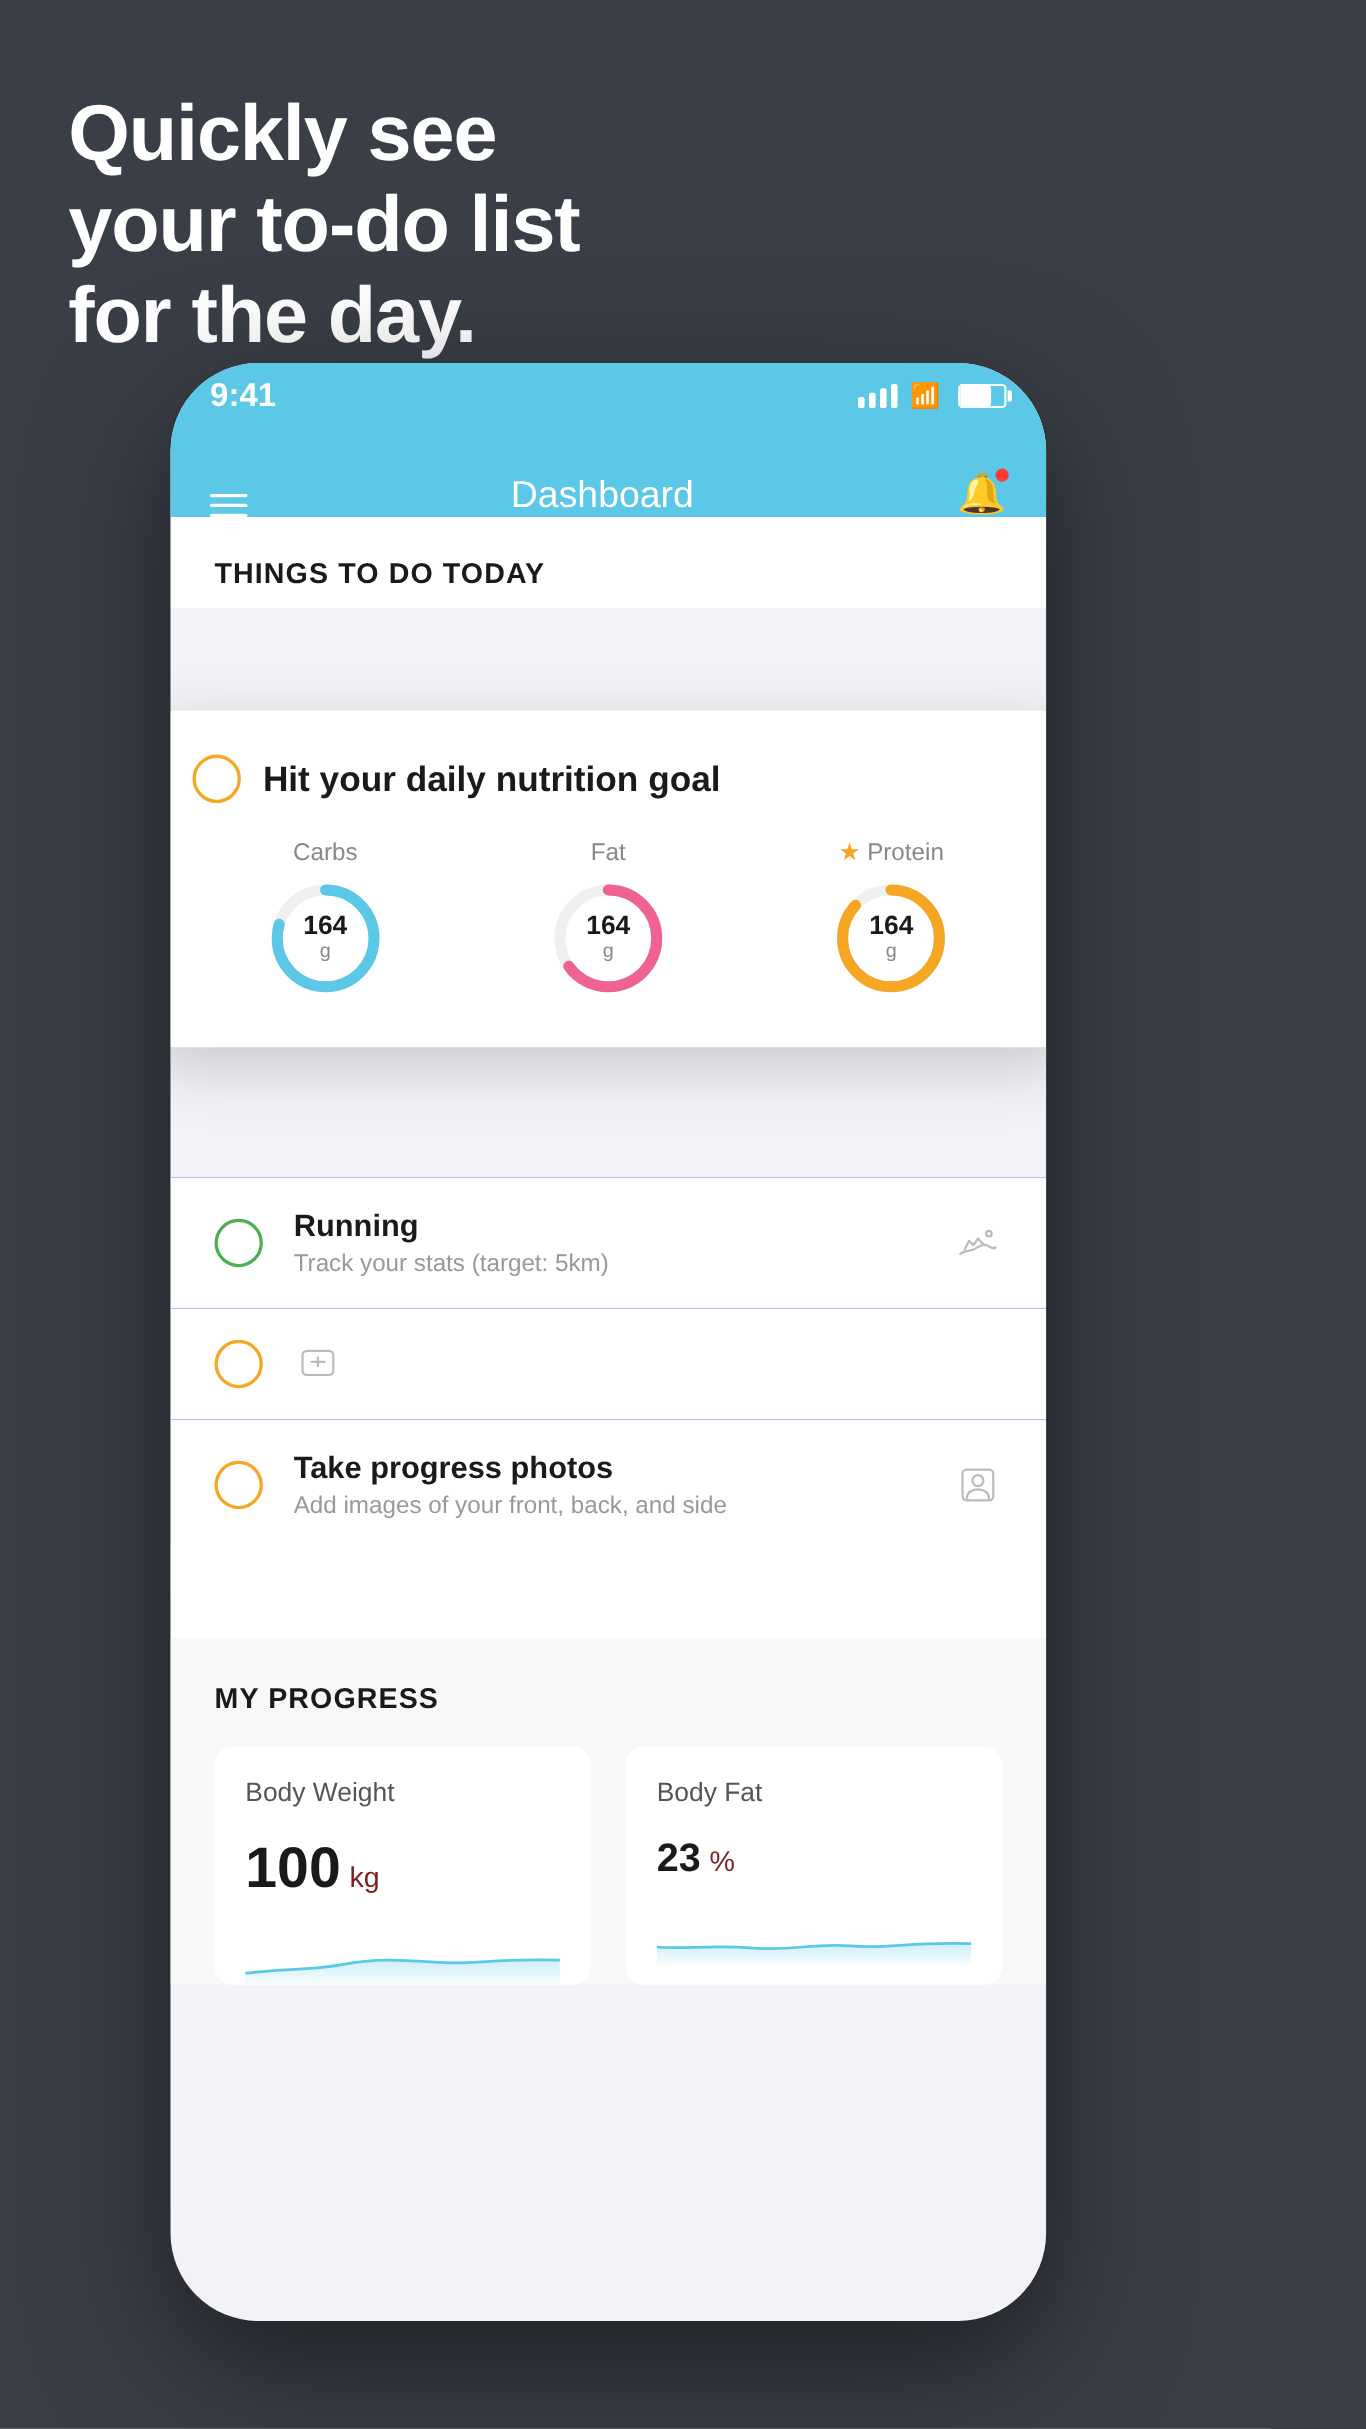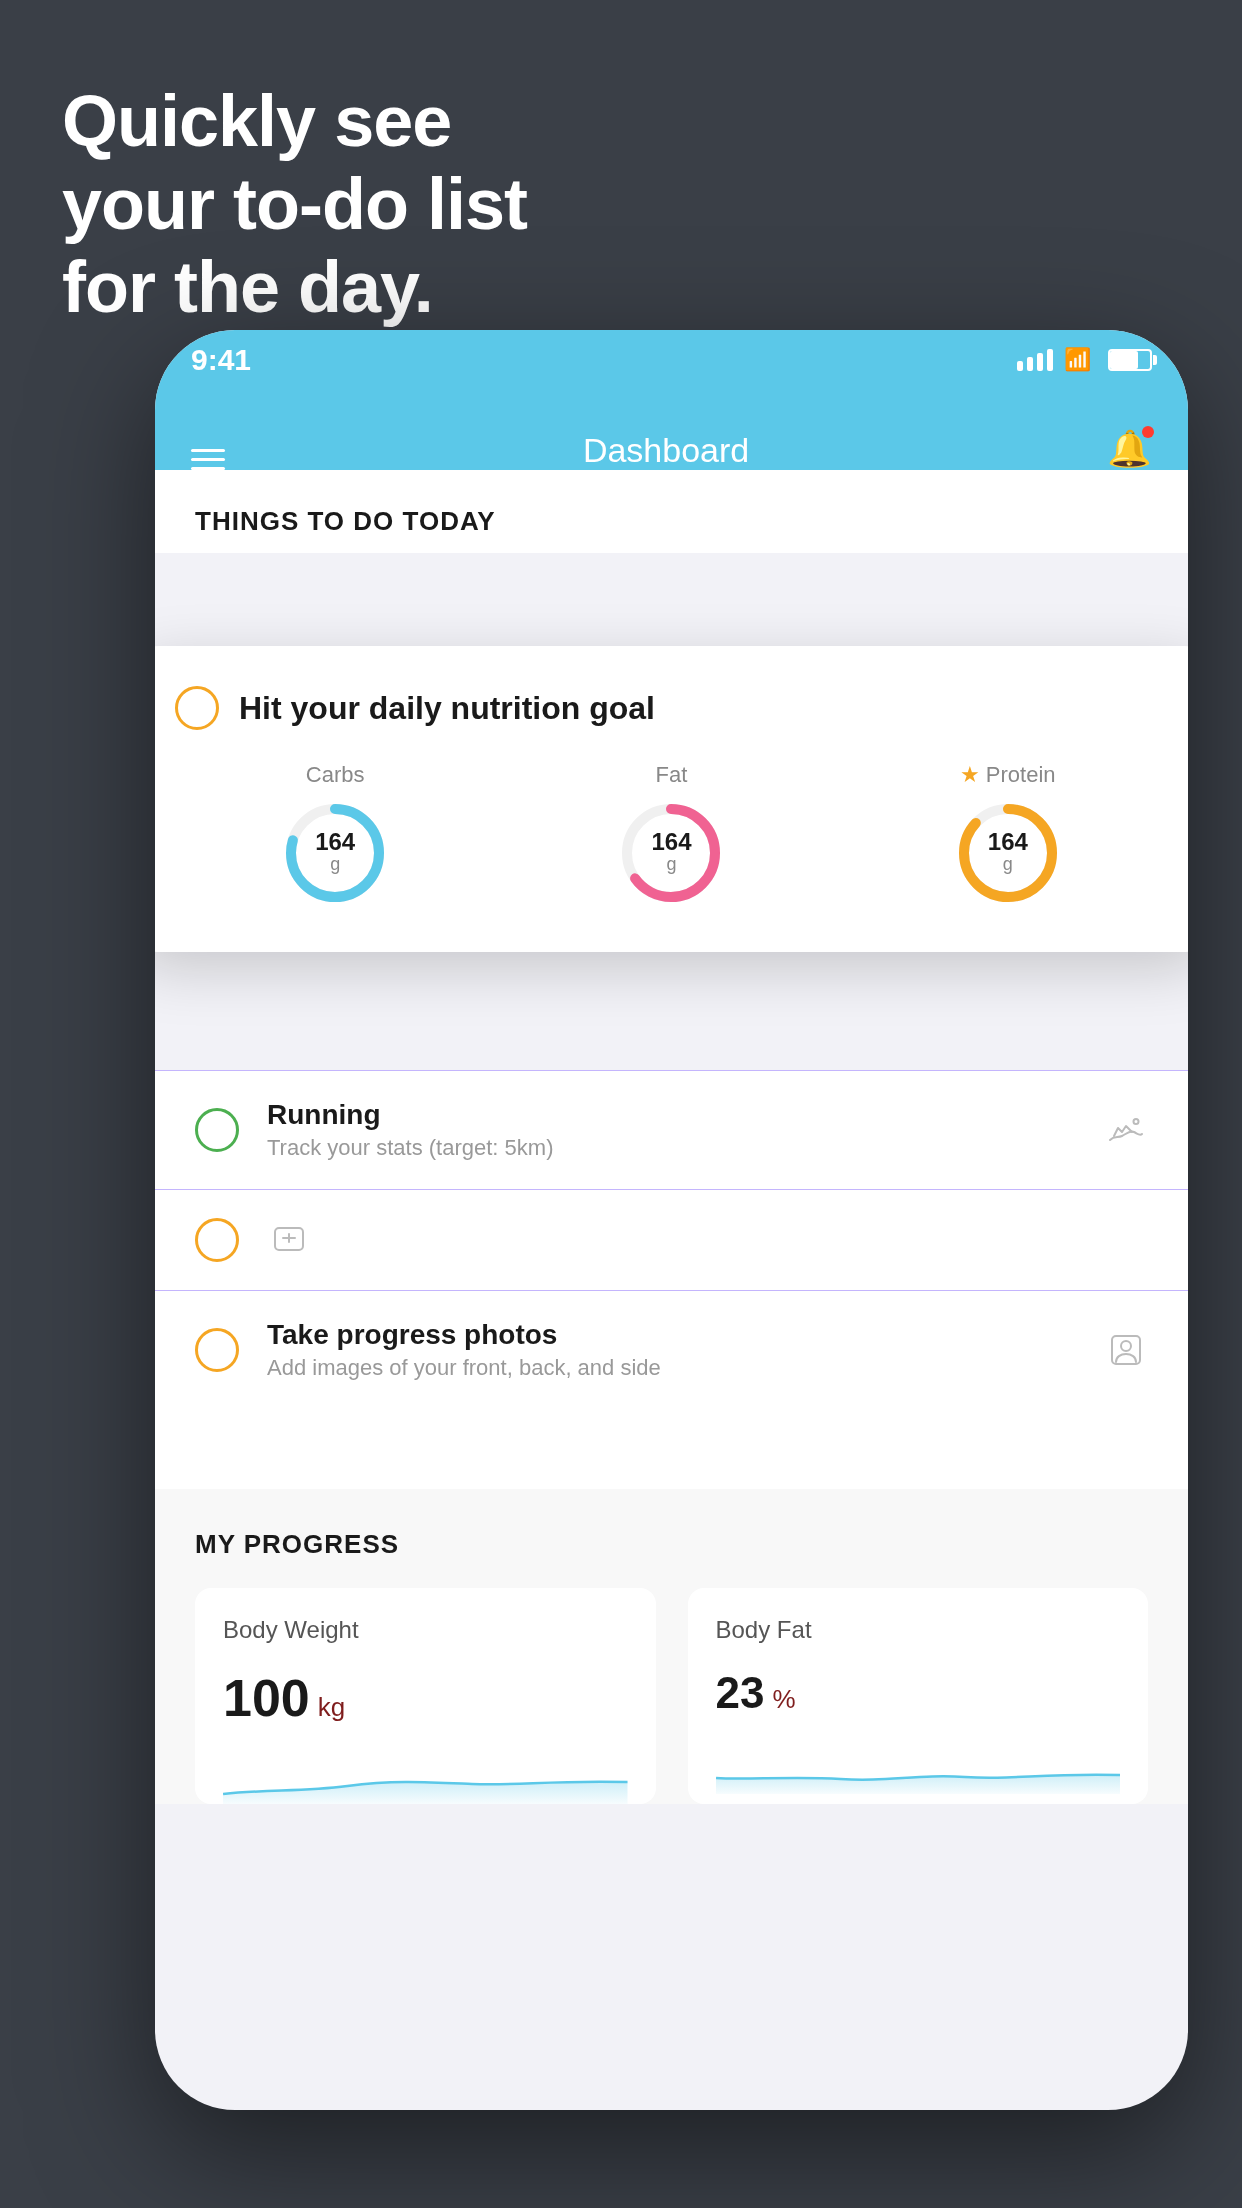--- a/index.html
+++ b/index.html
@@ -23,21 +23,21 @@
       font-weight: 800;
       line-height: 1.15;
       letter-spacing: -1px;
     }
 
     
     .phone-frame {
       position: absolute;
       top: 330px;
       left: 155px;
-      width: 1033px;
+      width: 796px;
       height: 1780px;
       background: #f2f2f7;
       border-radius: 80px;
       overflow: hidden;
       box-shadow: 0 40px 120px rgba(0,0,0,0.5);
     }
 
     
     .status-bar {
       background: #5bc8e8;
@@ -544,21 +544,21 @@
                 </defs>
                 <path d="M0 50 C30 45, 50 48, 80 42 S130 38, 160 40 S210 36, 260 38 L260 60 L0 60 Z" fill="url(#blueGrad1)"></path>
                 <path d="M0 50 C30 45, 50 48, 80 42 S130 38, 160 40 S210 36, 260 38" stroke="#5bc8e8" stroke-width="2.5" fill="none"></path>
               </svg>
             </div>
           </div>
 
           <div class="progress-card">
             <div class="progress-card-title">Body Fat</div>
             <div class="progress-value">
-              <span style="font-size:44px;font-weight:700;color:#1a1a1a;">23</span>
+              <span style="font-size:36px;font-weight:700;color:#1a1a1a;">23</span>
               <span class="progress-unit">%</span>
             </div>
             <div class="progress-chart">
               <svg viewBox="0 0 260 60" preserveAspectRatio="none">
                 <defs>
                   <linearGradient id="blueGrad2" x1="0" y1="0" x2="0" y2="1">
                     <stop offset="0%" stop-color="#5bc8e8" stop-opacity="0.3"></stop>
                     <stop offset="100%" stop-color="#5bc8e8" stop-opacity="0.05"></stop>
                   </linearGradient>
                 </defs>

